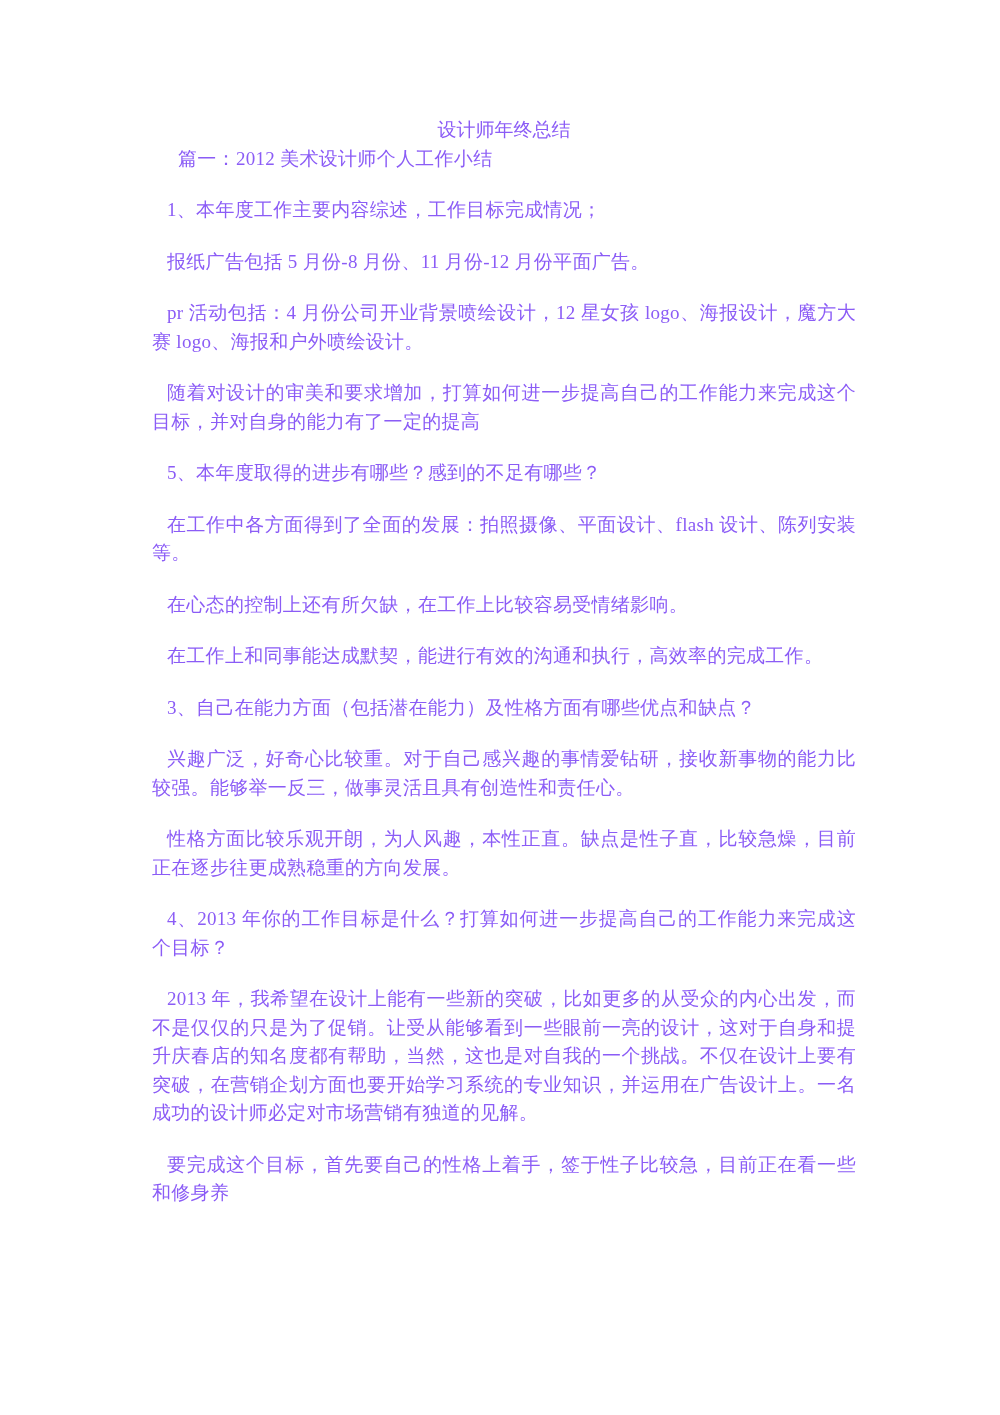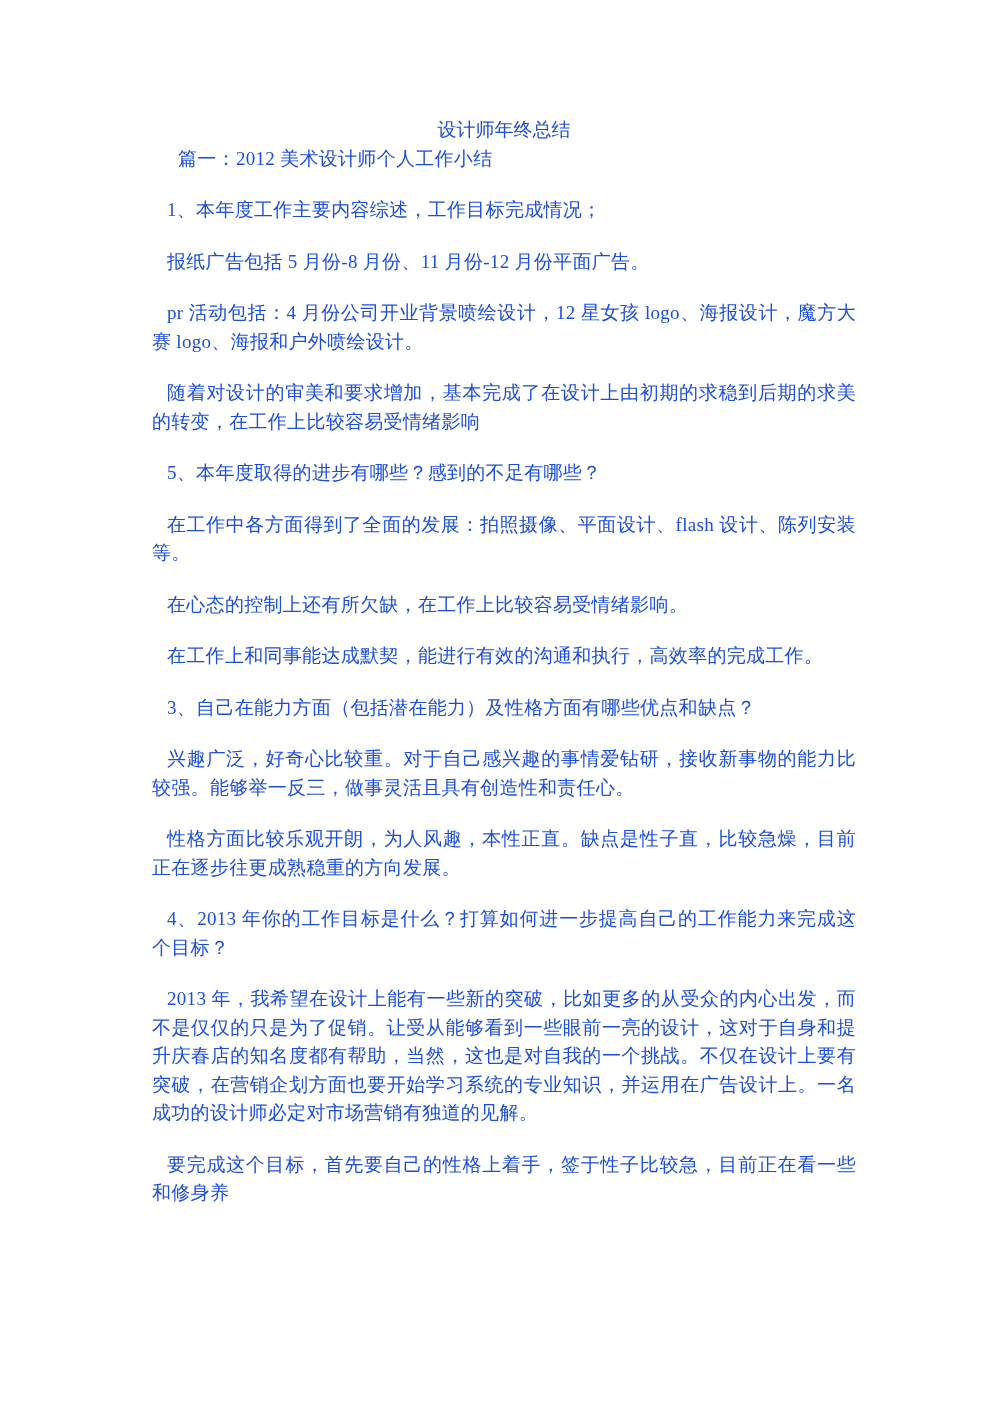--- a/index.html
+++ b/index.html
@@ -11,21 +11,21 @@
     position: relative;
     width: 1000px;
     height: 1415px;
     margin: 0 auto;
     background: #ffffff;
     box-sizing: border-box;
     padding: 116px 144px 0 152px;
     font-family: "Liberation Serif", "DejaVu Serif", serif;
     font-size: 19px;
     line-height: 28.5px;
-    color: #1d4ed8;
+    color: #8b5cf6;
     overflow: hidden;
   }
   .doc-title {
     margin: 0;
     text-align: center;
     font-size: 19px;
     font-weight: normal;
   }
   .para {
     margin: 0 0 23px 0;
@@ -39,21 +39,21 @@
 </style>
 </head>
 <body>
 
 <div class="page">
   <h1 class="doc-title">设计师年终总结</h1>
   <p class="para pian">篇一：2012 美术设计师个人工作小结</p>
   <p class="para">1、本年度工作主要内容综述，工作目标完成情况；</p>
   <p class="para">报纸广告包括 5 月份-8 月份、11 月份-12 月份平面广告。</p>
   <p class="para">pr 活动包括：4 月份公司开业背景喷绘设计，12 星女孩 logo、海报设计，魔方大赛 logo、海报和户外喷绘设计。</p>
-  <p class="para">随着对设计的审美和要求增加，基本完成了在设计上由初期的求稳到后期的求美的转变，在工作上比较容易受情绪影响</p>
+  <p class="para">随着对设计的审美和要求增加，打算如何进一步提高自己的工作能力来完成这个目标，并对自身的能力有了一定的提高</p>
   <p class="para">5、本年度取得的进步有哪些？感到的不足有哪些？</p>
   <p class="para">在工作中各方面得到了全面的发展：拍照摄像、平面设计、flash 设计、陈列安装等。</p>
   <p class="para">在心态的控制上还有所欠缺，在工作上比较容易受情绪影响。</p>
   <p class="para">在工作上和同事能达成默契，能进行有效的沟通和执行，高效率的完成工作。</p>
   <p class="para">3、自己在能力方面（包括潜在能力）及性格方面有哪些优点和缺点？</p>
   <p class="para">兴趣广泛，好奇心比较重。对于自己感兴趣的事情爱钻研，接收新事物的能力比较强。能够举一反三，做事灵活且具有创造性和责任心。</p>
   <p class="para">性格方面比较乐观开朗，为人风趣，本性正直。缺点是性子直，比较急燥，目前正在逐步往更成熟稳重的方向发展。</p>
   <p class="para">4、2013 年你的工作目标是什么？打算如何进一步提高自己的工作能力来完成这个目标？</p>
   <p class="para">2013 年，我希望在设计上能有一些新的突破，比如更多的从受众的内心出发，而不是仅仅的只是为了促销。让受从能够看到一些眼前一亮的设计，这对于自身和提升庆春店的知名度都有帮助，当然，这也是对自我的一个挑战。不仅在设计上要有突破，在营销企划方面也要开始学习系统的专业知识，并运用在广告设计上。一名成功的设计师必定对市场营销有独道的见解。</p>
   <p class="para">要完成这个目标，首先要自己的性格上着手，签于性子比较急，目前正在看一些和修身养</p>

